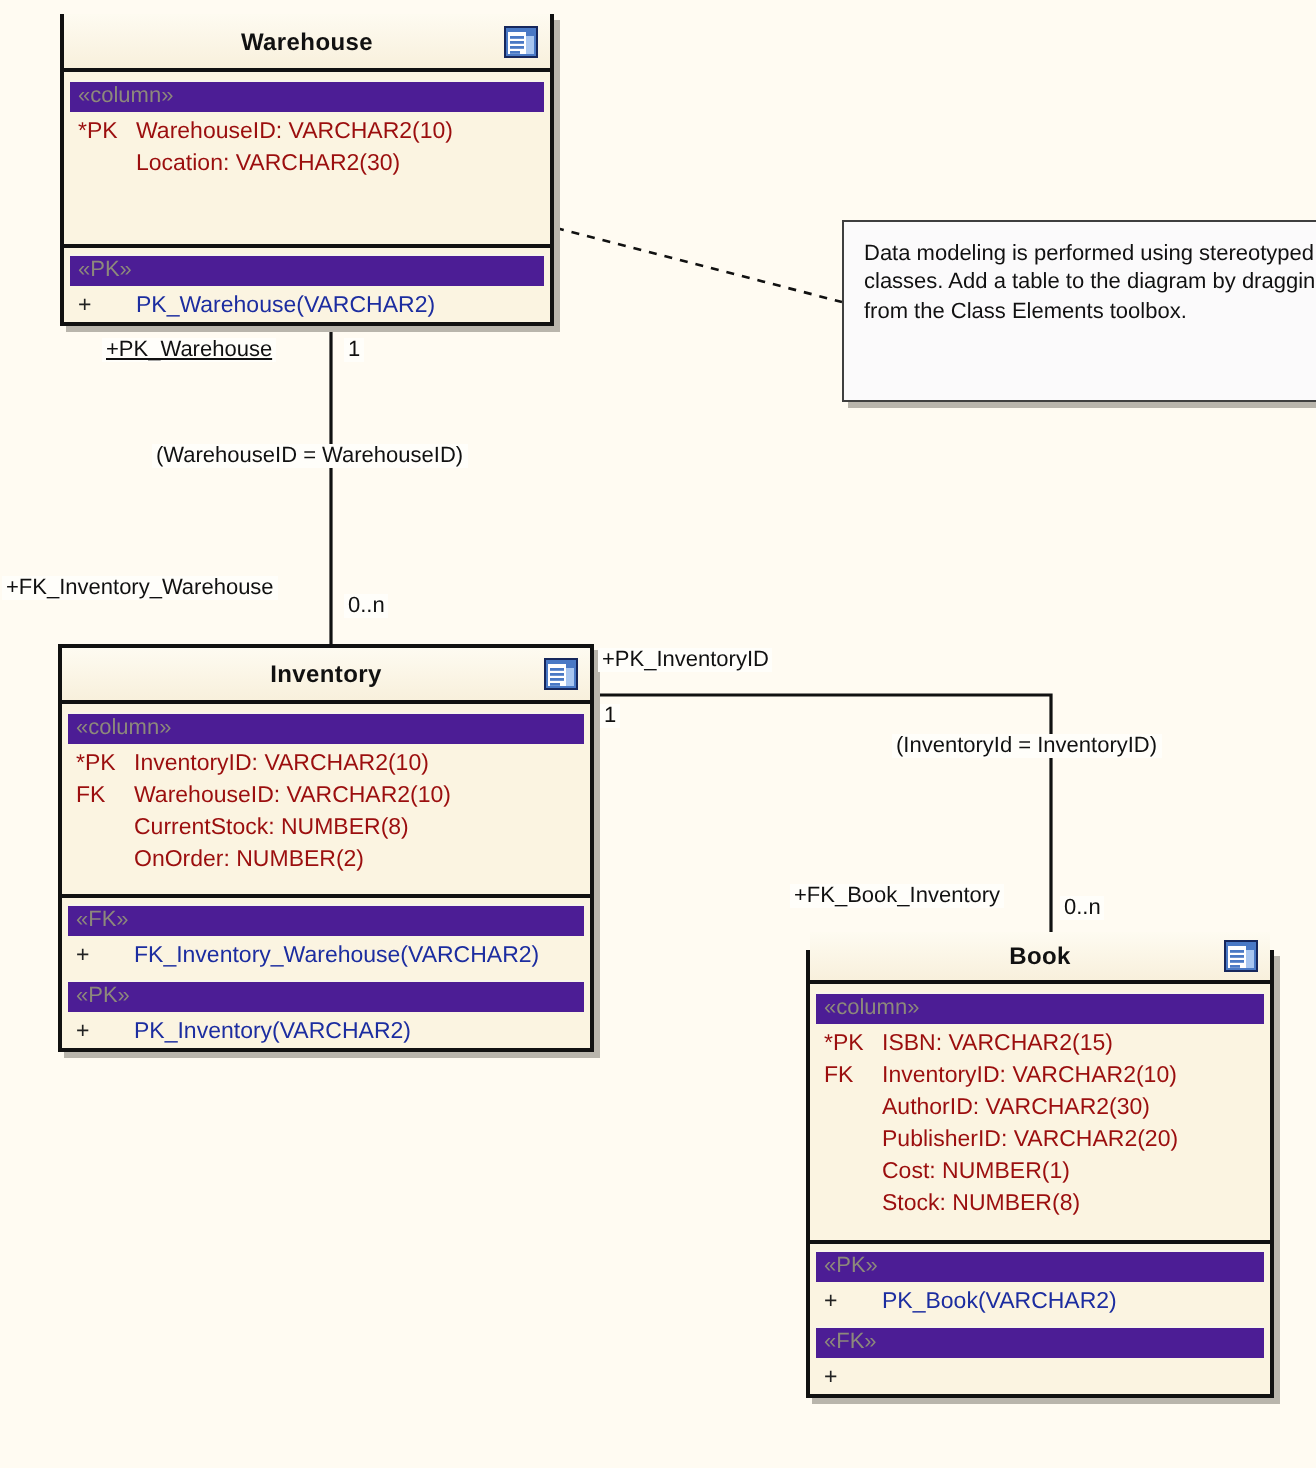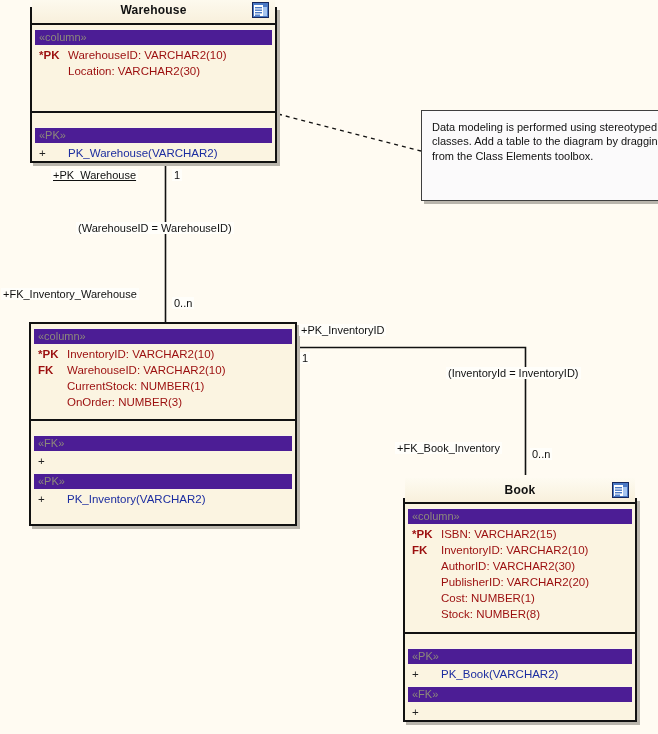--- a/index.html
+++ b/index.html
@@ -31,35 +31,35 @@
     background:linear-gradient(#FEFBF1,#F8F0DC);
     display:flex;align-items:center;justify-content:center;
     flex:0 0 auto;
   }
   .t-title{
     font-size:12px;font-weight:bold;color:#111;
     letter-spacing:.2px;
   }
   .t-icon{position:absolute;right:6px;top:50%;transform:translateY(-50%);line-height:0;}
   .t-body{flex:0 0 auto;box-sizing:border-box;padding-top:3px;}
-  .t-ops{border-top:2px solid #111;flex:1 1 auto;box-sizing:border-box;padding-top:13px;}
+  .t-ops{border-top:2px solid #111;flex:1 1 auto;box-sizing:border-box;padding-top:2px;}
   .stereo-bar{
     margin:1px 3px 2px 3px;
     background:#4c1d95;
     border-top:1px solid #F8F5EA;
     color:#8D897B;
     font-size:11px;
     padding:1px 4px 2px 4px;
   }
   .attr-row,.op-row{
     display:flex;align-items:baseline;
     font-size:11.5px;line-height:16px;
     padding-left:7px;white-space:nowrap;
   }
-  .attr-prefix{flex:0 0 29px;color:#9B0E0E;font-weight:bold;}
+  .attr-prefix{flex:0 0 29px;color:#9B0E0E;}
   .attr-text{color:#9B0E0E;}
   .op-prefix{flex:0 0 29px;color:#222;}
   .op-text{color:#1C2DA0;}
 
   
   .uml-note{
     position:absolute;
     background:#FBFAFB;
     border:1px solid #3F3F3F;
     box-shadow:3px 3px 0 #B9B5AC;
@@ -123,53 +123,69 @@
     <div class="t-ops">
       <div class="stereo-bar">«PK»</div>
       <div class="op-row">
         <span class="op-prefix">+</span>
         <span class="op-text">PK_Warehouse(VARCHAR2)</span>
       </div>
     </div>
   </div>
 
   <div class="uml-table" style="left:29px;top:322px;width:268px;height:204px;">
+    <div class="t-header" style="height:26px;">
+      <span class="t-title">Inventory</span>
+      <span class="t-icon">
+        <svg width="17" height="16" viewBox="0 0 17 16">
+          <rect x="0" y="0" width="17" height="16" fill="#16275C"></rect>
+          <rect x="1" y="1" width="15" height="14" fill="#4A79C5"></rect>
+          <rect x="2" y="3" width="9" height="11" fill="#FFFFFF"></rect>
+          <rect x="11" y="5" width="4" height="9" fill="#A8C6F0"></rect>
+          <rect x="3" y="5" width="7" height="1.4" fill="#4A79C5"></rect>
+          <rect x="3" y="7.5" width="7" height="1.4" fill="#4A79C5"></rect>
+          <rect x="3" y="10" width="7" height="1.4" fill="#4A79C5"></rect>
+          <rect x="3" y="12.5" width="5" height="1.4" fill="#4A79C5"></rect>
+        </svg>
+      </span>
+    </div>
     <div class="t-body" style="height:95px;">
       <div class="stereo-bar">«column»</div>
       <div class="attr-row">
         <span class="attr-prefix">*PK</span>
         <span class="attr-text">InventoryID: VARCHAR2(10)</span>
       </div>
       <div class="attr-row">
         <span class="attr-prefix">FK</span>
         <span class="attr-text">WarehouseID: VARCHAR2(10)</span>
       </div>
       <div class="attr-row">
         <span class="attr-prefix"></span>
-        <span class="attr-text">CurrentStock: NUMBER(1)</span>
-      </div>
-      <div class="attr-row">
-        <span class="attr-prefix"></span>
-        <span class="attr-text">OnOrder: NUMBER(3)</span>
+        <span class="attr-text">CurrentStock: NUMBER(8)</span>
+      </div>
+      <div class="attr-row">
+        <span class="attr-prefix"></span>
+        <span class="attr-text">OnOrder: NUMBER(2)</span>
       </div>
     </div>
     <div class="t-ops">
       <div class="stereo-bar">«FK»</div>
       <div class="op-row">
         <span class="op-prefix">+</span>
+        <span class="op-text">FK_Inventory_Warehouse(VARCHAR2)</span>
       </div>
       <div class="stereo-bar" style="margin-top:4px;">«PK»</div>
       <div class="op-row">
         <span class="op-prefix">+</span>
         <span class="op-text">PK_Inventory(VARCHAR2)</span>
       </div>
     </div>
   </div>
 
-  <div class="uml-table" style="left:403px;top:475px;width:234px;height:224px;margin-top:23px;">
+  <div class="uml-table" style="left:403px;top:475px;width:234px;height:224px;">
     <div class="t-header" style="height:24px;">
       <span class="t-title">Book</span>
       <span class="t-icon">
         <svg width="17" height="16" viewBox="0 0 17 16">
           <rect x="0" y="0" width="17" height="16" fill="#16275C"></rect>
           <rect x="1" y="1" width="15" height="14" fill="#4A79C5"></rect>
           <rect x="2" y="3" width="9" height="11" fill="#FFFFFF"></rect>
           <rect x="11" y="5" width="4" height="9" fill="#A8C6F0"></rect>
           <rect x="3" y="5" width="7" height="1.4" fill="#4A79C5"></rect>
           <rect x="3" y="7.5" width="7" height="1.4" fill="#4A79C5"></rect>

